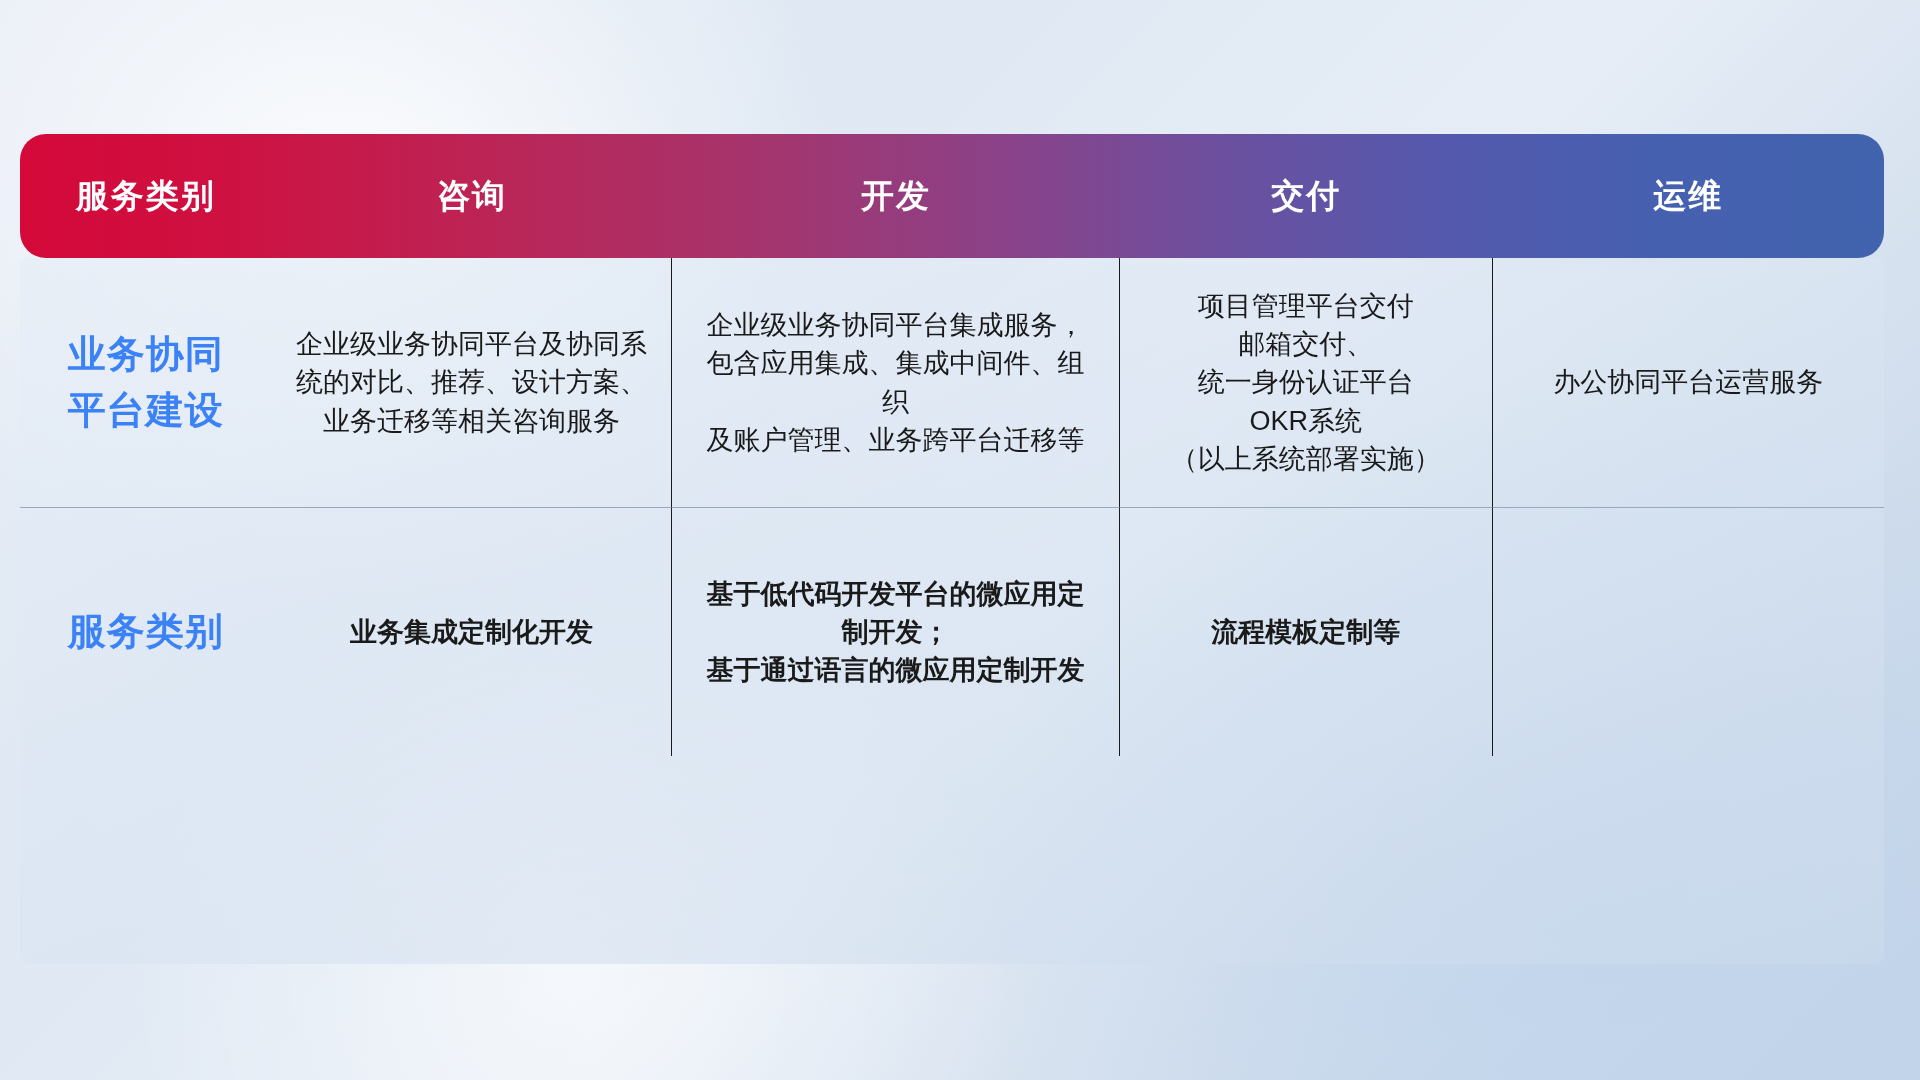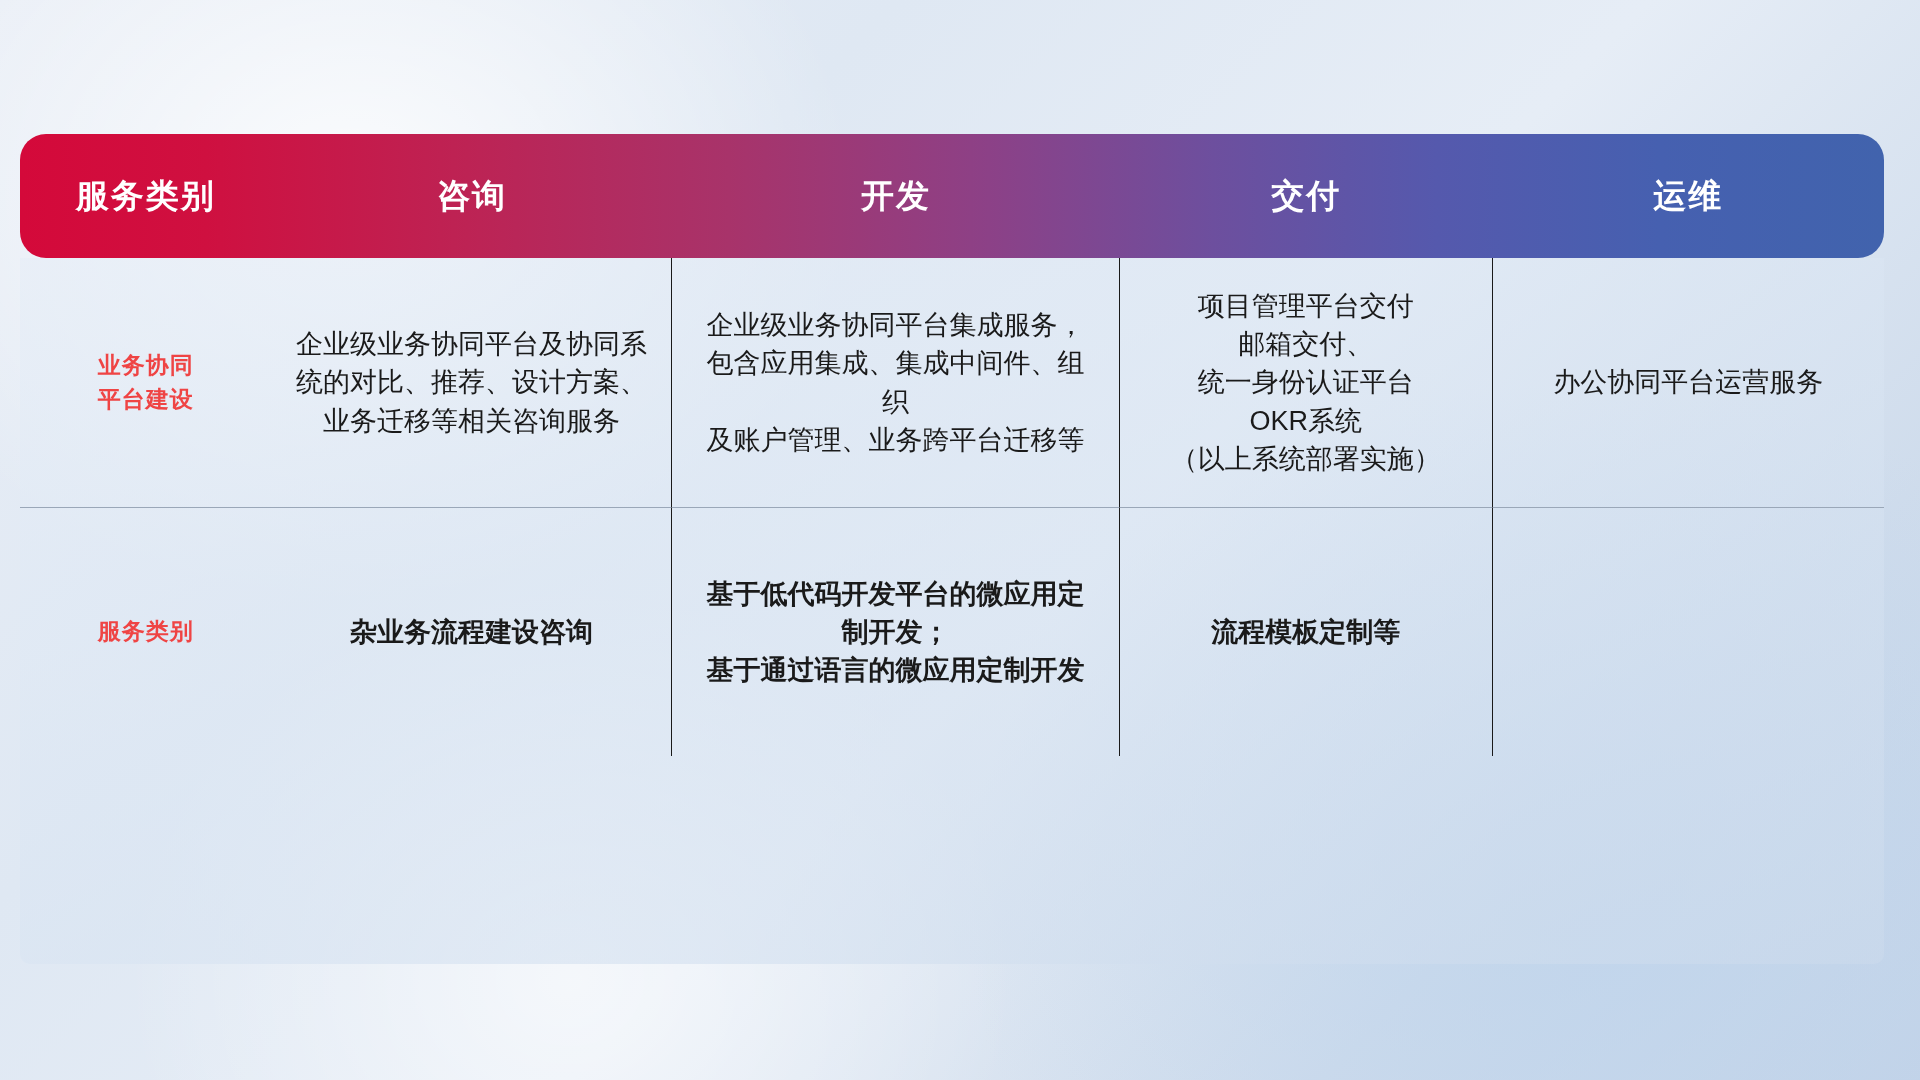--- a/index.html
+++ b/index.html
@@ -103,23 +103,23 @@
     border-bottom: 1.5px solid #9aa7b8;
   }
   tbody td.last-col {
     border-right: none;
   }
   tbody tr.last-row td {
     border-bottom: none;
     font-weight: bold;
   }
   td.rowhead {
-    color: #ef4444;
+    color: #3b82f6;
     font-weight: bold;
-    font-size: 23px;
+    font-size: 38px;
     line-height: 1.45;
     letter-spacing: 1px;
     border-right: none;
     padding-left: 10px;
     padding-right: 10px;
   }
   .body-panel {
     position: absolute;
     left: 0;
     top: 124px;
@@ -200,21 +200,21 @@
           </td>
         <td class="last-col">
             <span class="cell-text">办公协同平台运营服务</span>
           </td>
       </tr>
       <tr class="r3 last-row">
         <td class="rowhead">
             <span class="cell-text">服务类别</span>
           </td>
         <td>
-            <span class="cell-text">杂业务流程建设咨询</span>
+            <span class="cell-text">业务集成定制化开发</span>
           </td>
         <td>
             <span class="cell-text">基于低代码开发平台的微应用定
 制开发；
 基于通过语言的微应用定制开发</span>
           </td>
         <td>
             <span class="cell-text">流程模板定制等</span>
           </td>
         <td class="last-col">

